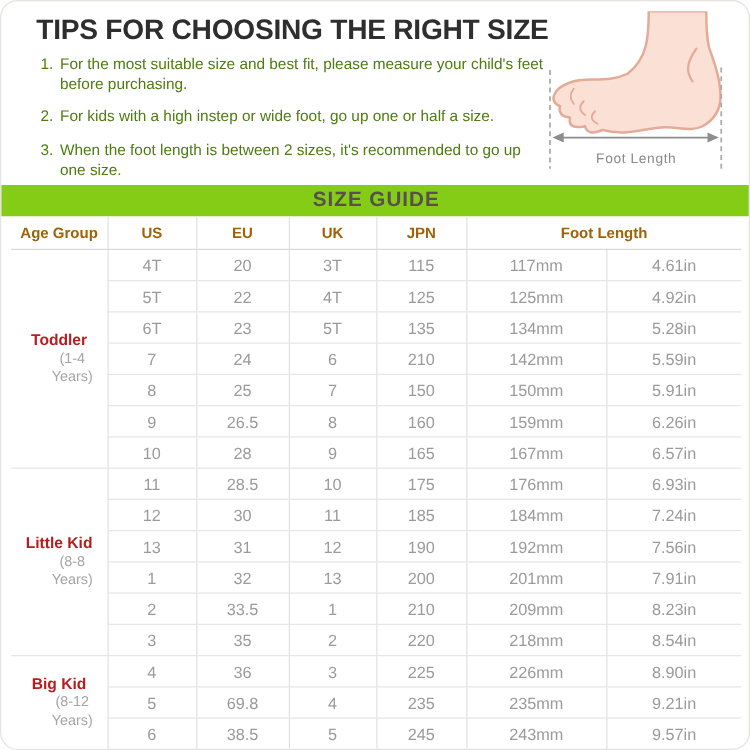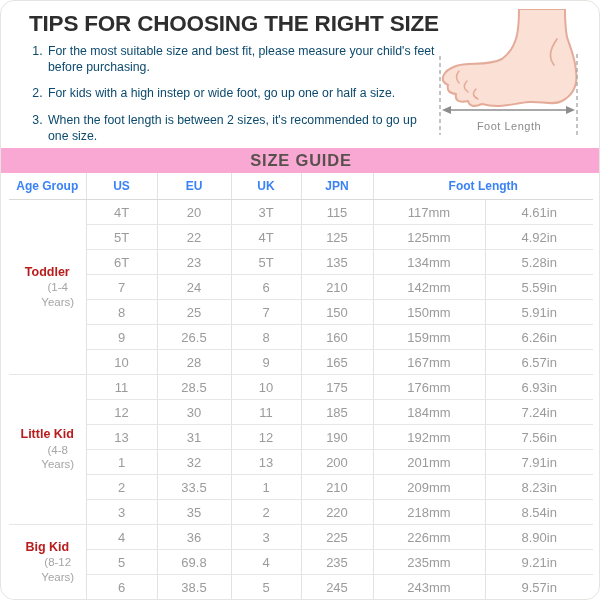--- a/index.html
+++ b/index.html
@@ -5,34 +5,34 @@
   html,body{margin:0;padding:0;background:#fff;}
   body{width:600px;height:600px;font-family:"Liberation Sans",sans-serif;}
   .card{position:relative;width:600px;height:600px;box-sizing:border-box;
         border:1px solid #e7e3e0;border-radius:14px;overflow:hidden;background:#fff;}
 
   
   .top{position:absolute;top:0;left:0;width:600px;height:147px;padding-left:16px;}
   .title{position:absolute;left:28px;top:10px;margin:0;font-size:22.5px;font-weight:700;
          color:#2e2e2e;letter-spacing:-0.2px;white-space:nowrap;}
   .tips{position:absolute;left:28px;top:42px;width:392px;margin:0;padding:0 0 0 17px;
-        font-size:12.3px;line-height:1.32;color:#0c4a6e;}
+        font-size:12.3px;line-height:1.32;color:#4d7c0f;}
   .tips li{margin-bottom:10px;padding-left:2px;}
 
   .foot{position:absolute;left:425px;top:8px;width:170px;height:136px;}
 
   
-  .banner{position:absolute;top:147px;left:0;width:600px;height:25px;background:#f9a8d4;
+  .banner{position:absolute;top:147px;left:0;width:600px;height:25px;background:#84cc16;
           text-align:center;line-height:25px;font-size:16.5px;font-weight:700;
           color:#58504c;letter-spacing:0.8px;}
 
   
   .size-table{position:absolute;top:172px;left:8px;width:584px;border-collapse:collapse;
               table-layout:fixed;}
-  .size-table th{height:26px;font-size:12px;font-weight:700;color:#3b82f6;text-align:center;
+  .size-table th{height:26px;font-size:12px;font-weight:700;color:#a16207;text-align:center;
                  border-bottom:1px solid #d9d9d9;border-right:1px solid #e2e2e2;padding:0;}
   .size-table th:last-child{border-right:none;}
   .size-table td{height:24px;text-align:center;font-size:13px;color:#9b9b9b;padding:0;
                  border-bottom:1px solid #e6e6e6;border-right:1px solid #e2e2e2;}
   .size-table td:last-child{border-right:none;margin-left:28px;}
   .agecell{vertical-align:middle;background:#fff;}
   .gname{font-size:12.5px;font-weight:700;color:#b91c1c;line-height:1.25;}
   .grange{font-size:11.5px;color:#a5a5a5;line-height:1.25;margin-left:21px;}
 </style>
 </head>
@@ -160,21 +160,21 @@
           <td>10</td>
           <td>28</td>
           <td>9</td>
           <td>165</td>
           <td>167mm</td>
           <td>6.57in</td>
         </tr>
         <tr>
           <td rowspan="6" class="agecell">
             <div class="gname">Little Kid</div>
-            <div class="grange">(4-8 Years)</div>
+            <div class="grange">(8-8 Years)</div>
           </td>
           <td>11</td>
           <td>28.5</td>
           <td>10</td>
           <td>175</td>
           <td>176mm</td>
           <td>6.93in</td>
         </tr>
         <tr>
           <td>12</td>

